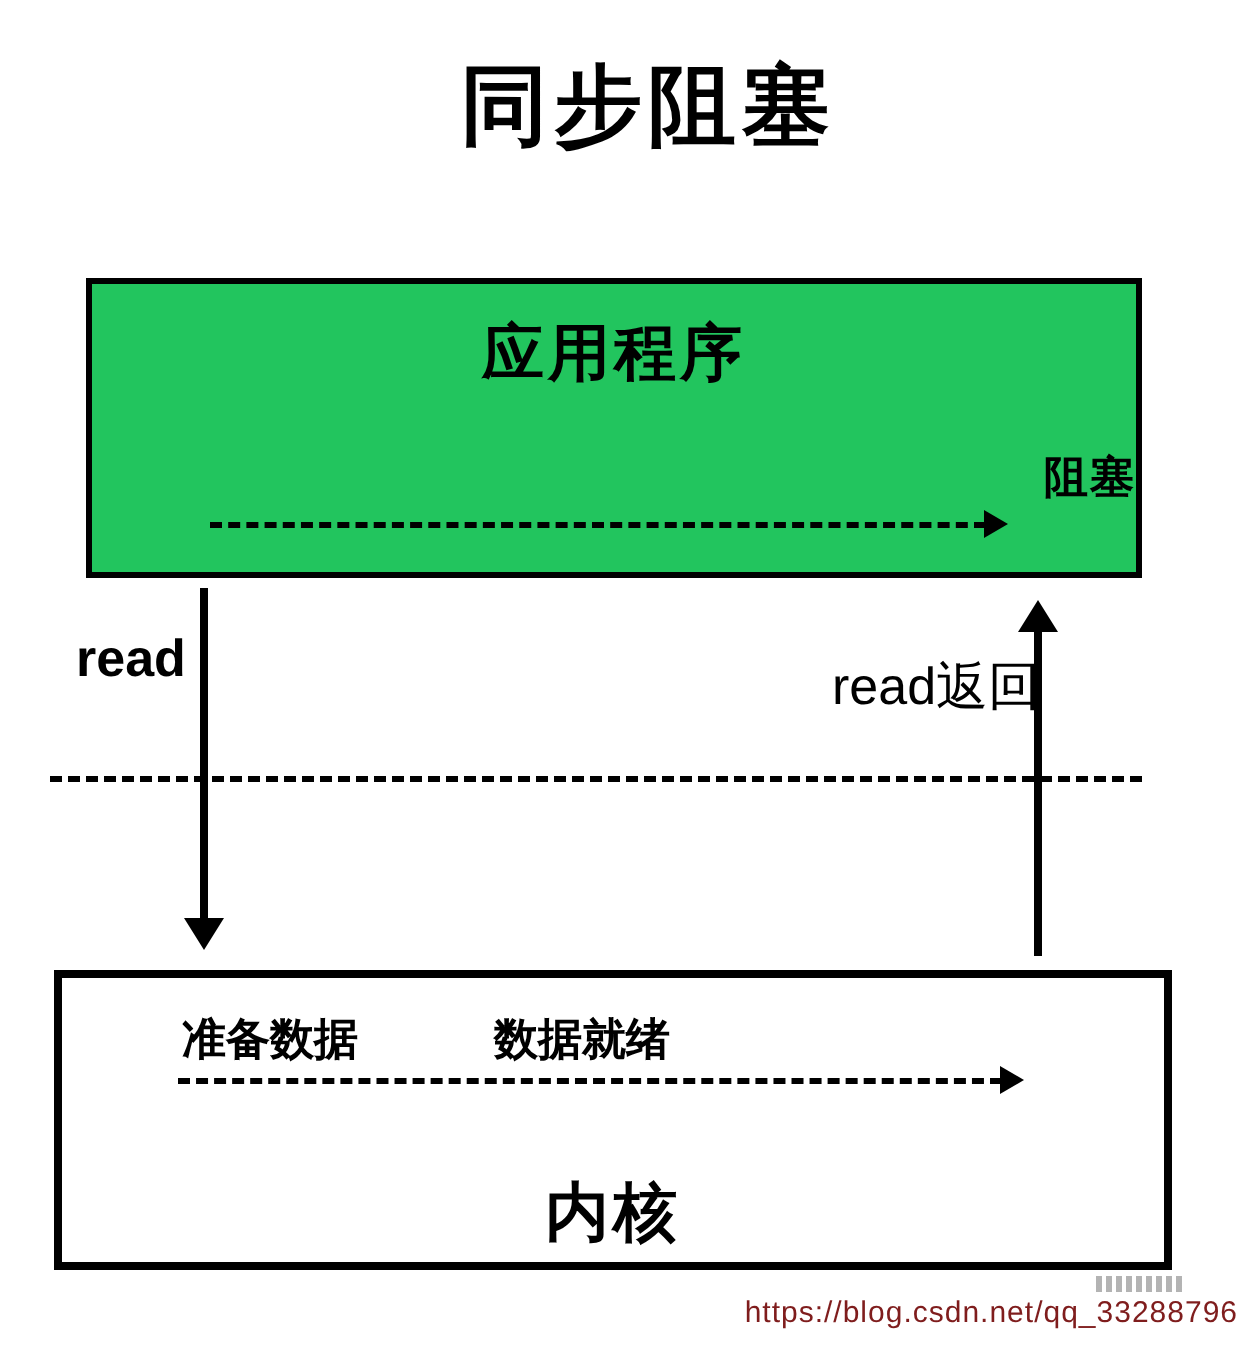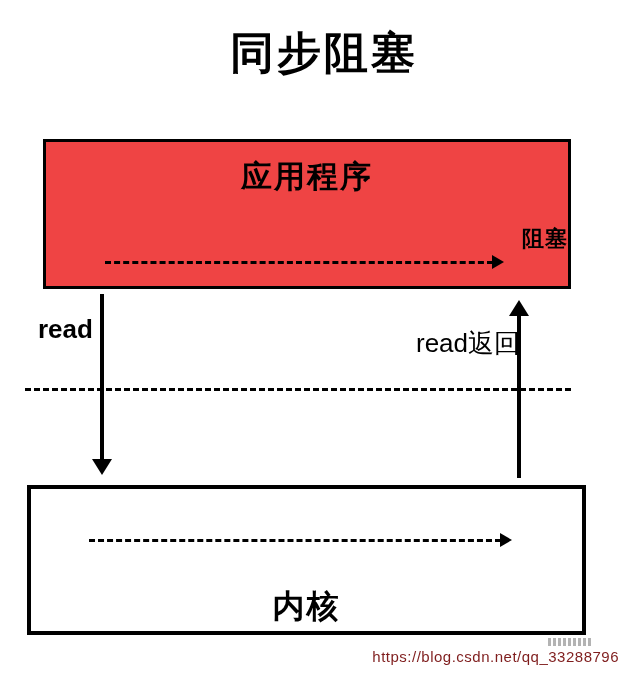--- a/index.html
+++ b/index.html
@@ -30,21 +30,21 @@
   }
 
   
   .app-box {
     position: absolute;
     left: 43px;
     top: 139px;
     width: 522px;
     height: 144px;
     border: 3px solid #000;
-    background: #ef4444;
+    background: #22c55e;
   }
   .app-box-title {
     position: absolute;
     top: 14px;
     left: 0;
     width: 100%;
     text-align: center;
     font-size: 31px;
     font-weight: 700;
     letter-spacing: 2px;
@@ -220,20 +220,22 @@
 <div class="v-shaft read-call-shaft"></div>
 <div class="read-call-head"></div>
 
 <div class="boundary-dashed-line"></div>
 
 <div class="read-return-label">read返回</div>
 <div class="v-shaft read-return-shaft"></div>
 <div class="read-return-head"></div>
 
 <div class="kernel-box">
+  <div class="stage-label stage-1">准备数据</div>
+  <div class="stage-label stage-2">数据就绪</div>
   <div class="dashed-arrow kernel-dashed-arrow">
     <span class="head-right"></span>
   </div>
   <div class="kernel-box-title">内核</div>
 </div>
 
 <div class="tiny-watermark-smudge"></div>
 <div class="watermark-url">https://blog.csdn.net/qq_33288796</div>
 
 </body></html>

